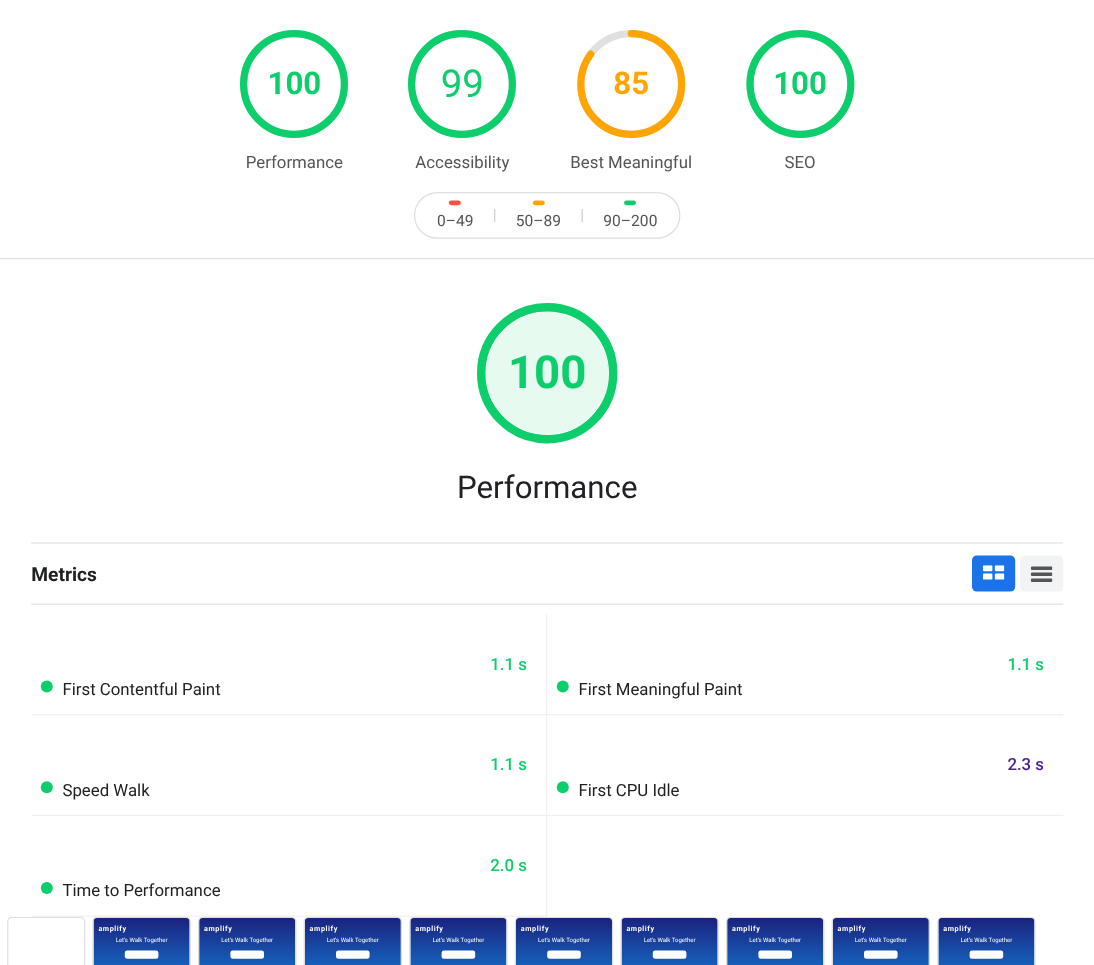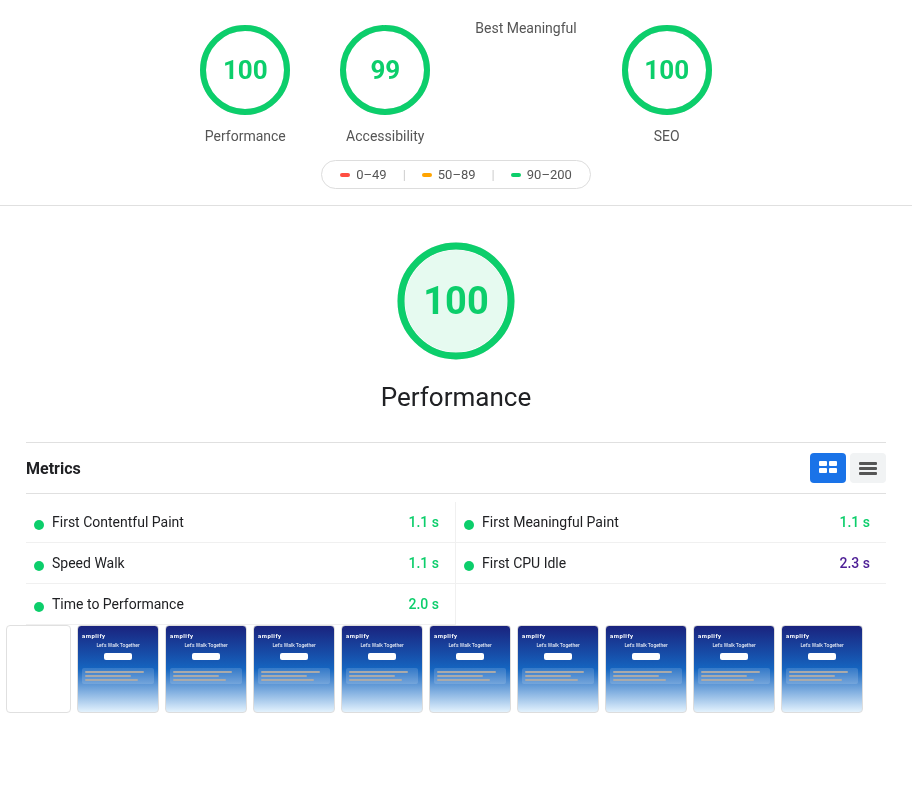--- a/index.html
+++ b/index.html
@@ -60,20 +60,21 @@
       border: 1px solid #ddd;
       border-radius: 20px;
       padding: 6px 18px;
       font-size: 13px;
       color: #555;
     }
     .legend-item {
       display: flex;
       align-items: center;
       gap: 6px;
+      flex-direction: column;
     }
     .legend-dot {
       width: 10px;
       height: 4px;
       border-radius: 2px;
     }
 
     
     .perf-section {
       display: flex;
@@ -160,22 +161,23 @@
     }
     .metric-row {
       display: flex;
       align-items: center;
       justify-content: space-between;
       padding: 12px 16px 12px 8px;
       border-bottom: 1px solid #f0f0f0;
     }
     .metric-left {
       display: flex;
-      align-items: flex-end;
+      align-items: flex-start;
       gap: 8px;
+      margin-top: 43px;
     }
     .metric-dot {
       width: 10px;
       height: 10px;
       border-radius: 50%;
       background: #0cce6b;
       flex-shrink: 0;
     }
     .metric-name {
       font-size: 14px;
@@ -208,25 +210,32 @@
       <div style="position:absolute;top:50%;left:50%;transform:translate(-50%,-50%);font-size:26px;font-weight:700;color:#0cce6b;">100</div>
     </div>
     <div class="score-label">Performance</div>
   </div>
       <div class="score-item">
     <div class="score-circle">
       <svg viewBox="0 0 100 100">
         <circle class="circle-bg" cx="50" cy="50" r="42" fill="#e6faf0"></circle>
         <circle class="circle-fill" cx="50" cy="50" r="42" stroke="#0cce6b" stroke-dasharray="263.89378290154264" stroke-dashoffset="2.638937829015447"></circle>
       </svg>
-      <div style="position:absolute;top:50%;left:50%;transform:translate(-50%,-50%);font-size:26px;font-weight:700;color:#0cce6b;">99</div>
+      <div style="position:absolute;top:50%;left:50%;transform:translate(-50%,-50%);font-size:32px;font-weight:400;color:#0cce6b;">99</div>
     </div>
     <div class="score-label">Accessibility</div>
   </div>
       <div class="score-item">
+    <div class="score-circle">
+      <svg viewBox="0 0 100 100">
+        <circle class="circle-bg" cx="50" cy="50" r="42" fill="#fff8e6"></circle>
+        <circle class="circle-fill" cx="50" cy="50" r="42" stroke="#ffa400" stroke-dasharray="263.89378290154264" stroke-dashoffset="39.58406743523139"></circle>
+      </svg>
+      <div style="position:absolute;top:50%;left:50%;transform:translate(-50%,-50%);font-size:26px;font-weight:700;color:#ffa400;">85</div>
+    </div>
     <div class="score-label">Best Meaningful</div>
   </div>
       <div class="score-item">
     <div class="score-circle">
       <svg viewBox="0 0 100 100">
         <circle class="circle-bg" cx="50" cy="50" r="42" fill="#e6faf0"></circle>
         <circle class="circle-fill" cx="50" cy="50" r="42" stroke="#0cce6b" stroke-dasharray="263.89378290154264" stroke-dashoffset="0"></circle>
       </svg>
       <div style="position:absolute;top:50%;left:50%;transform:translate(-50%,-50%);font-size:26px;font-weight:700;color:#0cce6b;">100</div>
     </div>

